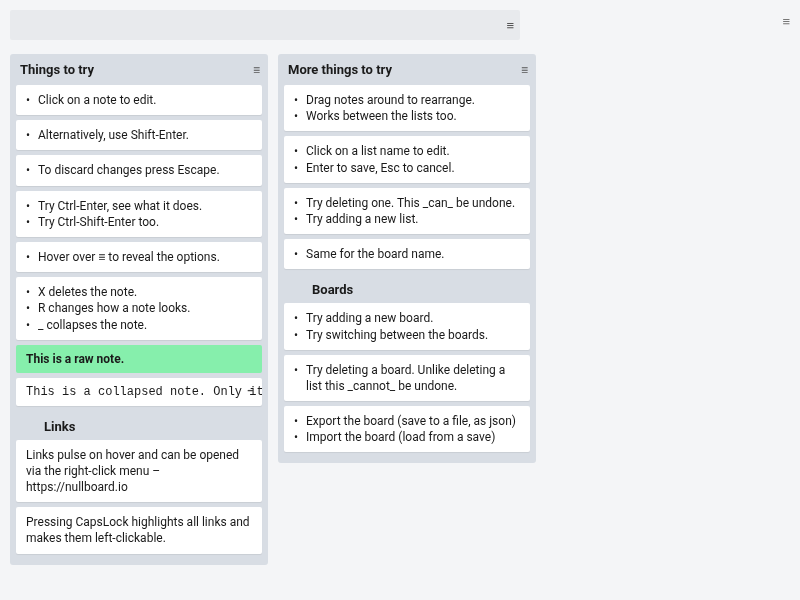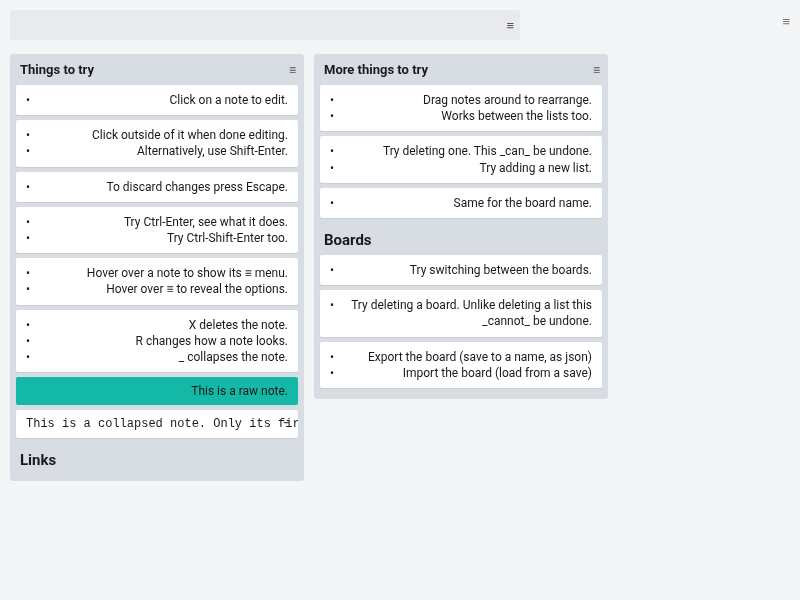--- a/index.html
+++ b/index.html
@@ -35,21 +35,21 @@
     cursor: pointer;
     font-size: 13px;
   }
   .lists {
     display: flex;
     gap: 10px;
     margin: 14px 0 0 10px;
     align-items: flex-start;
   }
   .list {
-    width: 294px;
+    width: 258px;
     background: #d8dde4;
     border-radius: 3px;
     padding-bottom: 6px;
   }
   .list-header {
     position: relative;
     padding: 8px 10px 8px 10px;
     font-weight: 700;
     font-size: 13px;
   }
@@ -63,45 +63,45 @@
   }
   .notes { padding: 0 6px; }
   .note {
     position: relative;
     background: #fff;
     border-radius: 2px;
     padding: 7px 10px 7px 10px;
     margin-bottom: 5px;
     box-shadow: 0 1px 1px rgba(0,0,0,0.07);
     cursor: pointer;
-    text-align: right;
   }
   .note.raw {
-    background: #14b8a6;
+    background: #86efac;
     box-shadow: none;
-    font-weight: 400;
+    font-weight: 700;
   }
   .note.collapsed {
     position: relative;
     white-space: nowrap;
     overflow: hidden;
     font-family: Liberation Mono, monospace;
   }
   .collapse-mark {
     position: absolute;
     right: 8px;
     top: 50%;
     transform: translateY(-55%);
     color: #444;
     font-weight: 600;
   }
   .section-title {
     padding: 8px 10px 6px 10px;
     font-weight: 700;
-    font-size: 15px;
+    font-size: 13px;
+    margin-left: 24px;
   }
   ul.bullets {
     list-style: none;
     padding: 0;
     margin: 0;
   }
   ul.bullets li {
     position: relative;
     padding-left: 12px;
     line-height: 1.35;
@@ -133,87 +133,100 @@
     <div class="list">
       <div class="list-header">Things to try<span class="list-menu hamburger-glyph"></span></div>
       <div class="notes">
         <div class="note">
           <ul class="bullets">
             <li>Click on a note to edit.</li>
           </ul>
         </div>
         <div class="note">
           <ul class="bullets">
-            <li>Click outside of it when done editing.</li>
             <li>Alternatively, use Shift-Enter.</li>
           </ul>
         </div>
         <div class="note">
           <ul class="bullets">
             <li>To discard changes press Escape.</li>
           </ul>
         </div>
         <div class="note">
           <ul class="bullets">
             <li>Try Ctrl-Enter, see what it does.</li>
             <li>Try Ctrl-Shift-Enter too.</li>
           </ul>
         </div>
         <div class="note">
           <ul class="bullets">
-            <li>Hover over a note to show its  ≡  menu.</li>
             <li>Hover over  ≡  to reveal the options.</li>
           </ul>
         </div>
         <div class="note">
           <ul class="bullets">
             <li>X  deletes the note.</li>
             <li>R changes how a note looks.</li>
             <li>_  collapses the note.</li>
           </ul>
         </div>
         <div class="note raw">This is a raw note.</div>
         <div class="note collapsed"><span>This is a collapsed note. Only its first line is</span><span class="collapse-mark">–</span></div>
       </div>
       <div class="section-title">Links</div>
+      <div class="notes">
+        <div class="note">
+          <div class="plain">Links pulse on hover and can be opened via the right-click menu  –  https://nullboard.io</div>
+        </div>
+        <div class="note">
+          <div class="plain">Pressing CapsLock highlights all links and makes them left-clickable.</div>
+        </div>
+      </div>
     </div>
     <div class="list">
       <div class="list-header">More things to try<span class="list-menu hamburger-glyph"></span></div>
       <div class="notes">
         <div class="note">
           <ul class="bullets">
             <li>Drag notes around to rearrange.</li>
             <li>Works between the lists too.</li>
           </ul>
         </div>
         <div class="note">
           <ul class="bullets">
+            <li>Click on a list name to edit.</li>
+            <li>Enter to save, Esc to cancel.</li>
+          </ul>
+        </div>
+        <div class="note">
+          <ul class="bullets">
             <li>Try deleting one. This  _can_  be undone.</li>
             <li>Try adding a new list.</li>
           </ul>
         </div>
         <div class="note">
           <ul class="bullets">
             <li>Same for the board name.</li>
           </ul>
         </div>
       </div>
       <div class="section-title">Boards</div>
       <div class="notes">
         <div class="note">
           <ul class="bullets">
+            <li>Try adding a new board.</li>
             <li>Try switching between the boards.</li>
           </ul>
         </div>
         <div class="note">
           <ul class="bullets">
             <li>Try deleting a board. Unlike deleting a list this  _cannot_  be undone.</li>
           </ul>
         </div>
         <div class="note">
           <ul class="bullets">
-            <li>Export the board  (save to a name, as json)</li>
+            <li>Export the board  (save to a file, as json)</li>
             <li>Import the board  (load from a save)</li>
           </ul>
         </div>
       </div>
     </div>
   </div>
 
 </body></html>

